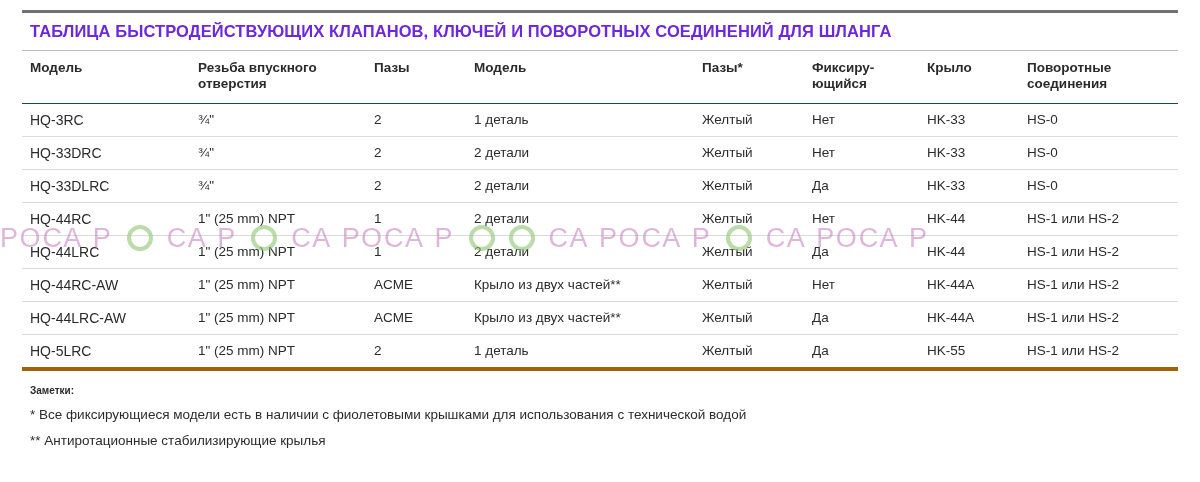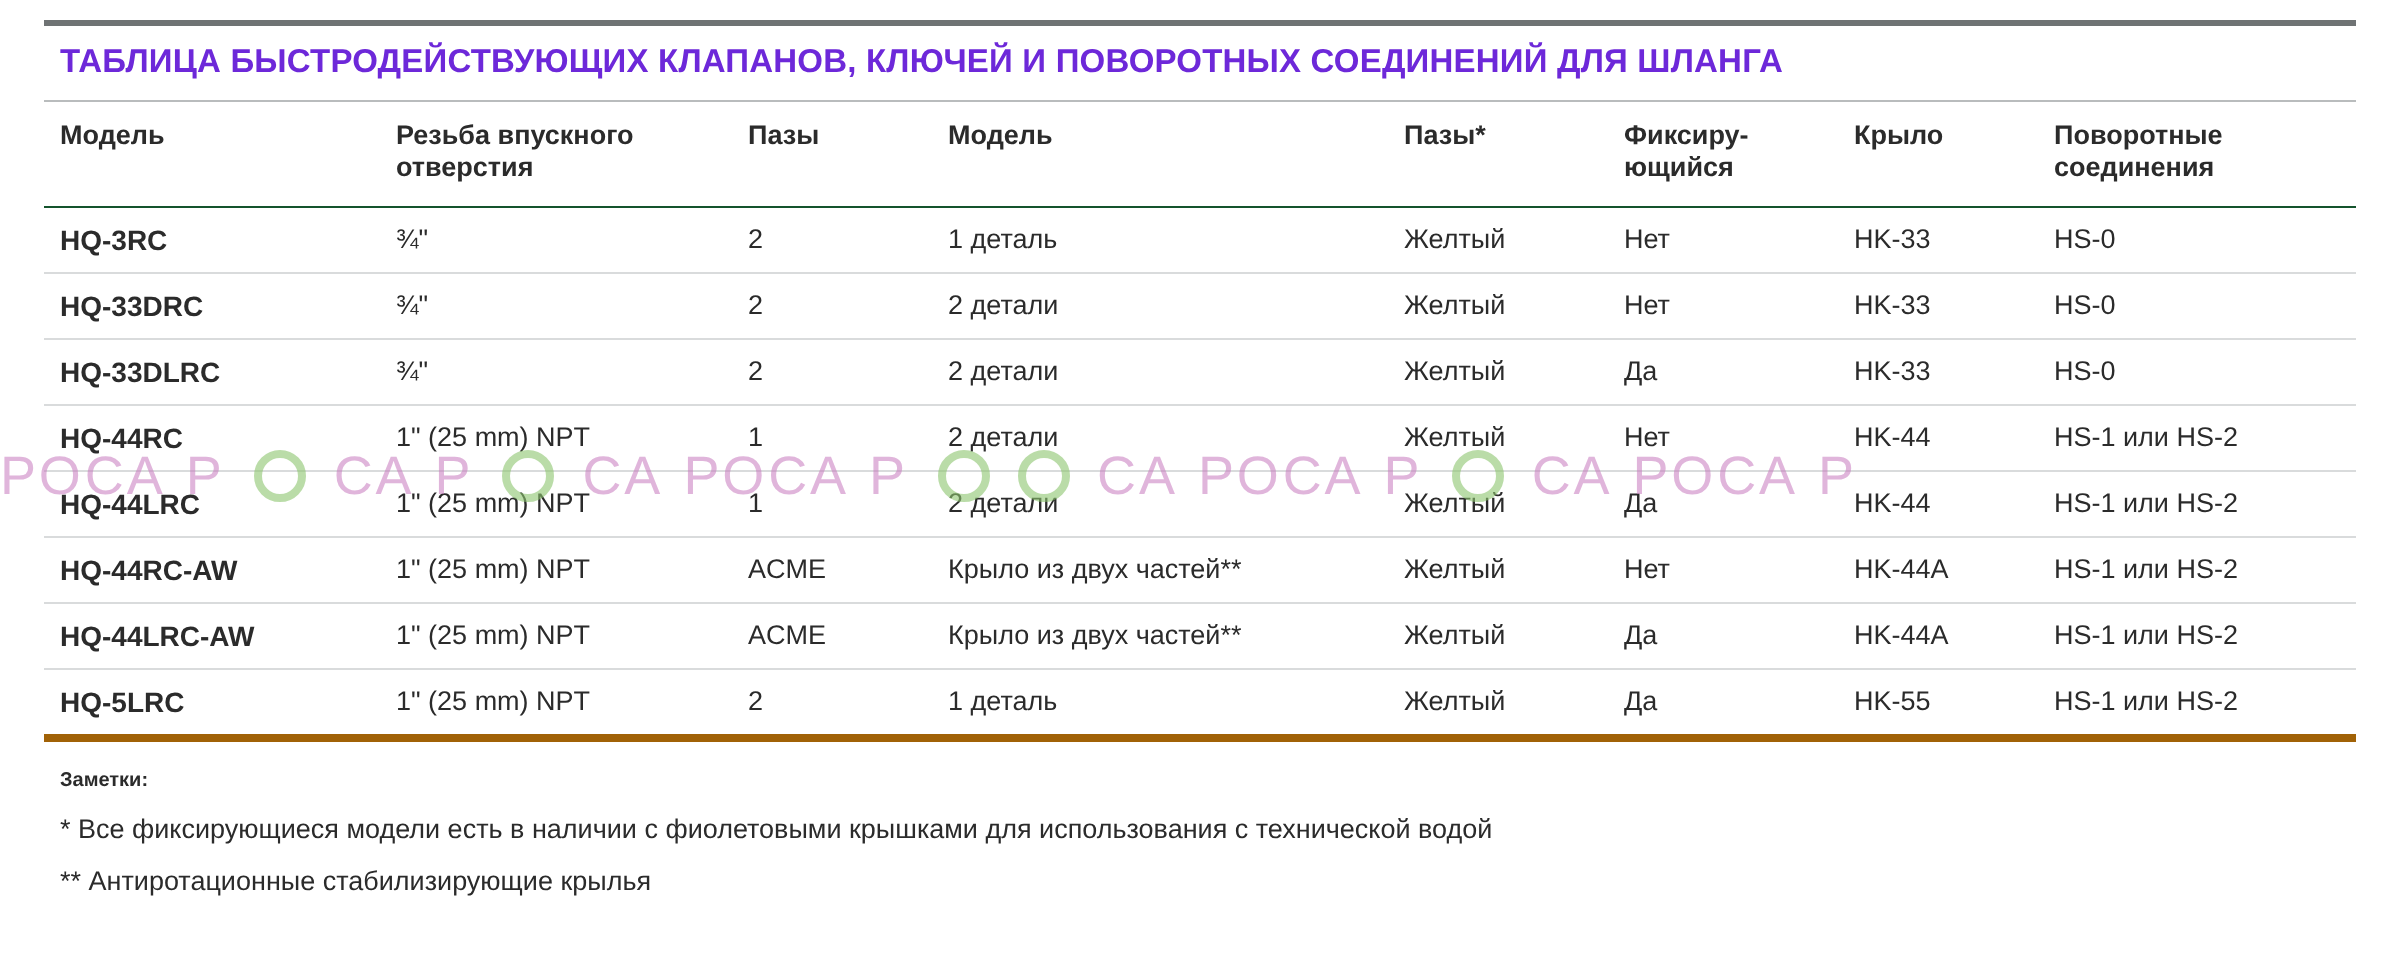--- a/index.html
+++ b/index.html
@@ -92,21 +92,21 @@
     border-bottom: 1px solid #d9dbdc;
     vertical-align: middle;
     white-space: nowrap;
     overflow: hidden;
     text-overflow: ellipsis;
   }
   tbody tr:last-child td {
     border-bottom: 4px solid #a16207;
   }
   td.model {
-    font-weight: bold;
+    font-weight: normal;
     font-size: 14px;
   }
 
   
   col.c0 { width: 168px; }
   col.c1 { width: 176px; }
   col.c2 { width: 100px; }
   col.c3 { width: 228px; }
   col.c4 { width: 110px; }
   col.c5 { width: 115px; }

